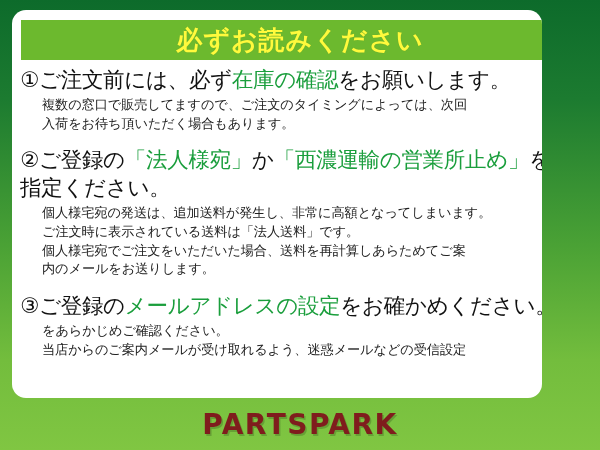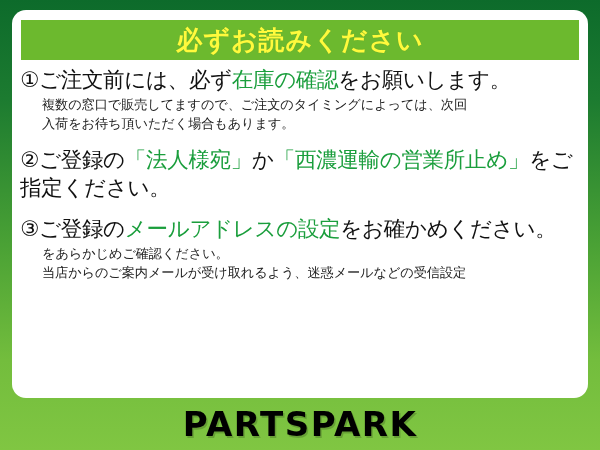--- a/index.html
+++ b/index.html
@@ -14,21 +14,21 @@
     font-family: "DejaVu Sans", "Liberation Sans", sans-serif;
     background: linear-gradient(to bottom, #0d6b2b 0%, #1c7b30 22%, #4ba235 55%, #73bd3d 80%, #80c642 100%);
     position: relative;
   }
 
   
   #panel {
     position: absolute;
     left: 12px;
     top: 10px;
-    width: 576px;
+    width: 530px;
     height: 388px;
     background: #ffffff;
     border-radius: 14px;
     overflow: hidden;
   }
 
   
   #header-bar {
     position: absolute;
     left: 9px;
@@ -96,22 +96,22 @@
     left: 0;
     bottom: 0;
     width: 600px;
     height: 52px;
     display: flex;
     align-items: center;
     justify-content: center;
   }
 
   #footer-logo {
-    color: #000000;
-    font-size: 34px;
+    color: #7f1d1d;
+    font-size: 28px;
     font-weight: bold;
     letter-spacing: 1.5px;
     text-shadow: 1.5px 1.5px 0 rgba(0,0,0,0.18);
   }
 </style>
 </head>
 <body>
 
 <div id="panel">
 
@@ -128,20 +128,26 @@
       <div class="item-note">
         <div>複数の窓口で販売してますので、ご注文のタイミングによっては、次回</div>
         <div>入荷をお待ち頂いただく場合もあります。</div>
       </div>
     </div>
 
     <div class="item" id="item-2">
       <div class="item-heading wrap">
         <span>②</span><span>ご登録の</span><span class="hl">「法人様宛」</span><span>か</span><span class="hl">「西濃運輸の営業所止め」</span><span>をご指定ください。</span>
       </div>
+      <div class="item-note">
+        <div>個人様宅宛の発送は、追加送料が発生し、非常に高額となってしまいます。</div>
+        <div>ご注文時に表示されている送料は「法人送料」です。</div>
+        <div>個人様宅宛でご注文をいただいた場合、送料を再計算しあらためてご案</div>
+        <div>内のメールをお送りします。</div>
+      </div>
     </div>
 
     <div class="item" id="item-3">
       <div class="item-heading">
         <span>③</span><span>ご登録の</span><span class="hl">メールアドレスの設定</span><span>をお確かめください。</span>
       </div>
       <div class="item-note">
         <div>をあらかじめご確認ください。</div>
         <div>当店からのご案内メールが受け取れるよう、迷惑メールなどの受信設定</div>
       </div>

